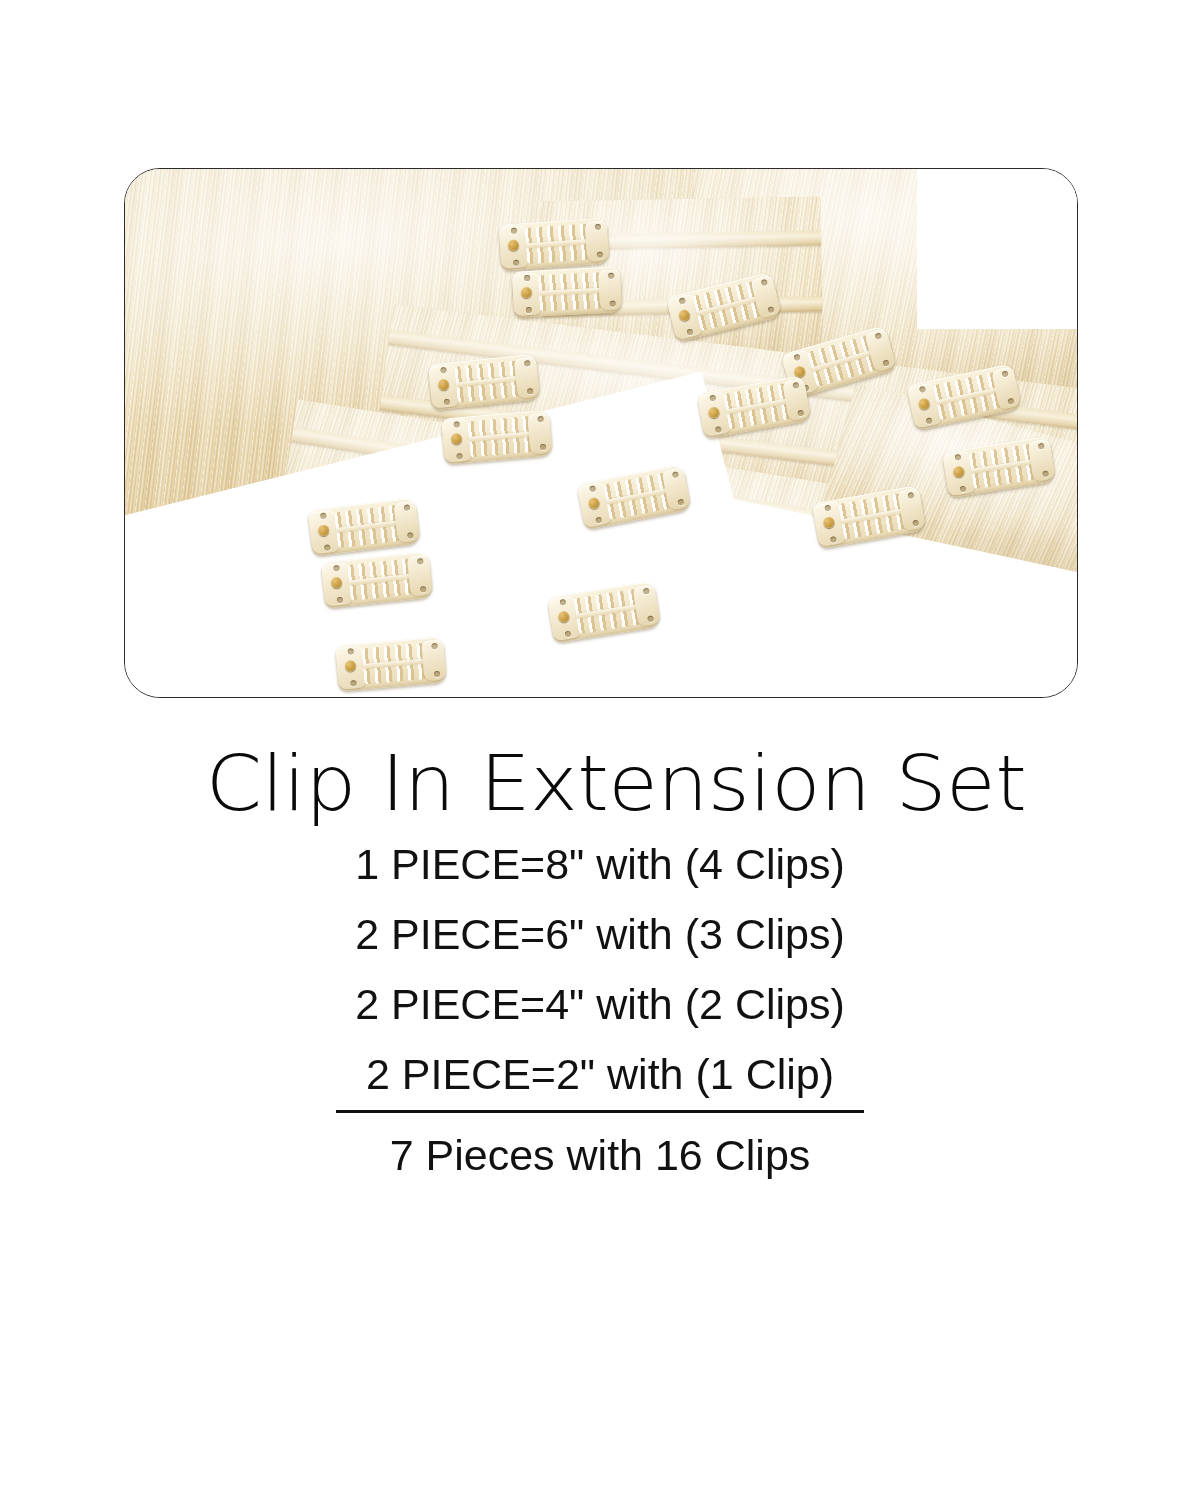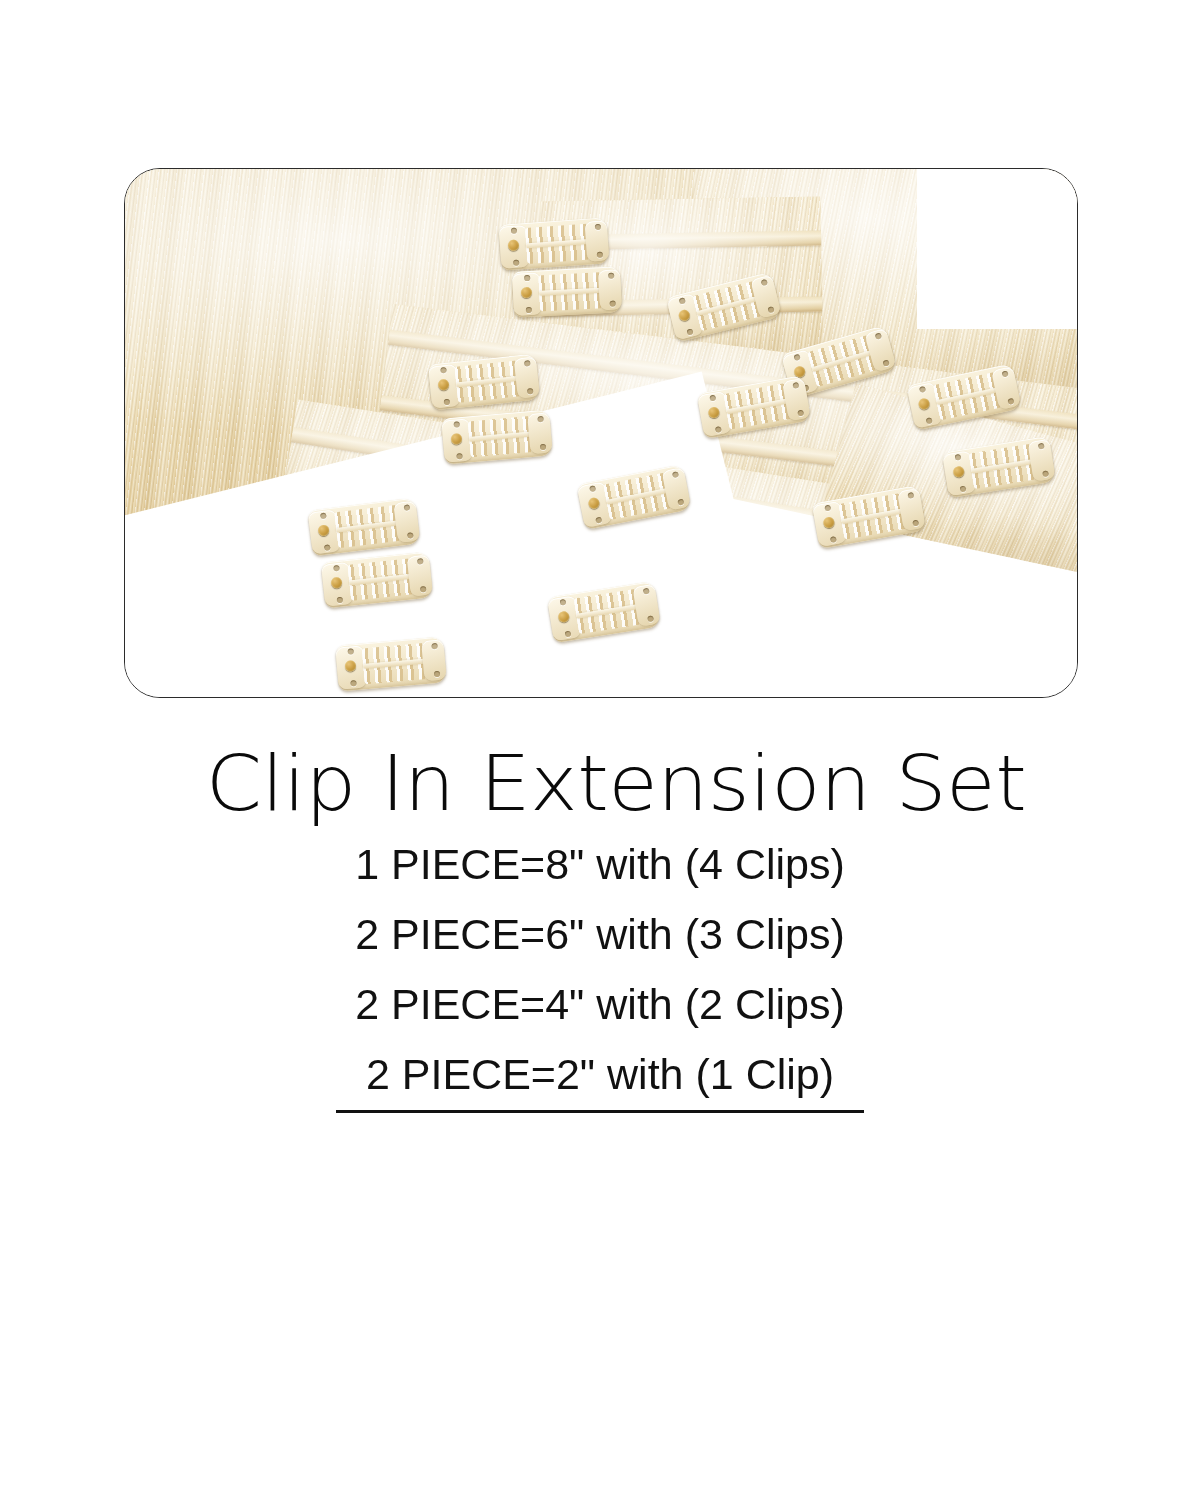--- a/index.html
+++ b/index.html
@@ -471,13 +471,14 @@
 </div>
 
 <div id="spec-block">
   <div class="spec-line">1 PIECE=8" with (4 Clips)</div>
   <div class="spec-line">2 PIECE=6" with (3 Clips)</div>
   <div class="spec-line">2 PIECE=4" with (2 Clips)</div>
   <div class="spec-line" style="margin-bottom:14px;">2 PIECE=2" with (1 Clip)</div>
 
   <div id="spec-divider"></div>
 
+  <div class="total-line">7 Pieces with 16 Clips</div>
 </div>
 
 </body></html>

